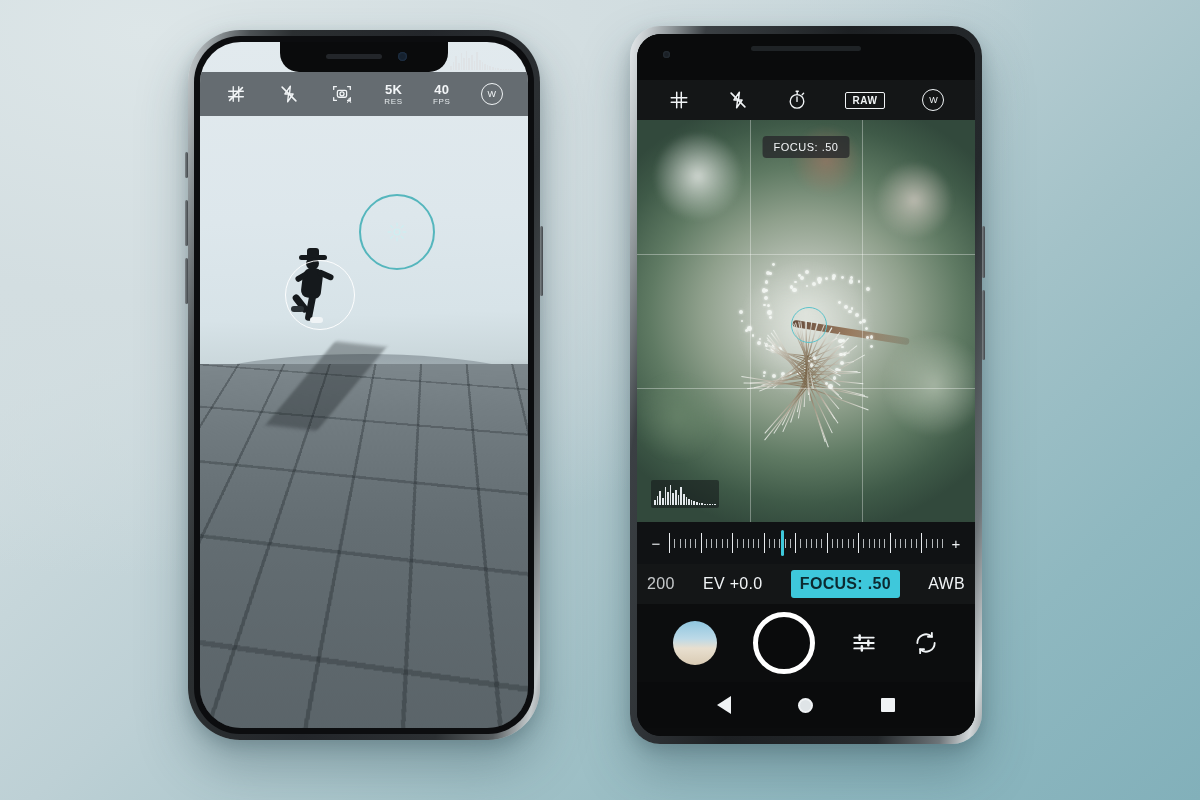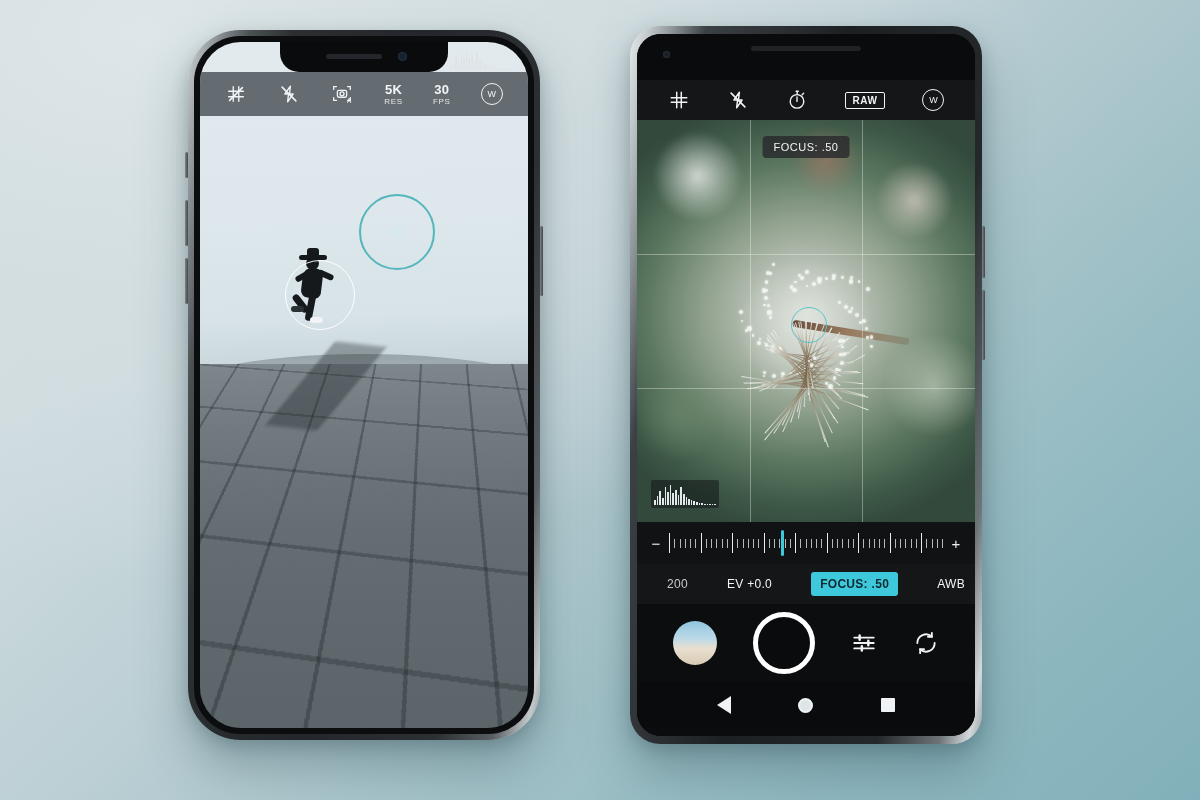--- a/index.html
+++ b/index.html
@@ -439,24 +439,23 @@
   .px-controls {
     position: relative;
     height: 40px;
     background: #141617;
     display: flex; align-items: center; justify-content: space-between;
     padding: 0 10px;
     z-index: 25;
   }
   .px-controls .ctl {
     color: #f1f4f6;
-    font-size: 12px;
+    font-size: 16px;
     letter-spacing: .3px;
     white-space: nowrap;
-    margin-left: 20px;
   }
   .px-controls .ctl.active {
     background: #3ec8db;
     color: #0c2a30;
     padding: 5px 9px;
     border-radius: 3px;
     font-weight: bold;
   }
   .px-controls .ctl.clipped { opacity: .8; }
 
@@ -594,21 +593,21 @@
               <rect x="8" y="9" width="10" height="7.5" rx="1.6"></rect>
               <circle cx="13" cy="12.8" r="2.2"></circle>
               <text x="18.5" y="23" font-size="7" fill="#f2f5f7" stroke="none" font-family="Liberation Sans, sans-serif">A</text>
             </svg>
           </div>
           <div class="tb-item">
             <div class="tb-big">5K</div>
             <div class="tb-sub">RES</div>
           </div>
           <div class="tb-item">
-            <div class="tb-big">30</div>
+            <div class="tb-big">40</div>
             <div class="tb-sub">FPS</div>
           </div>
           <div class="tb-item">
             <div class="lens-badge">W</div>
           </div>
         </div>
 
         <div class="zoom-badge">1x</div>
 
         <div class="ip-controls">

